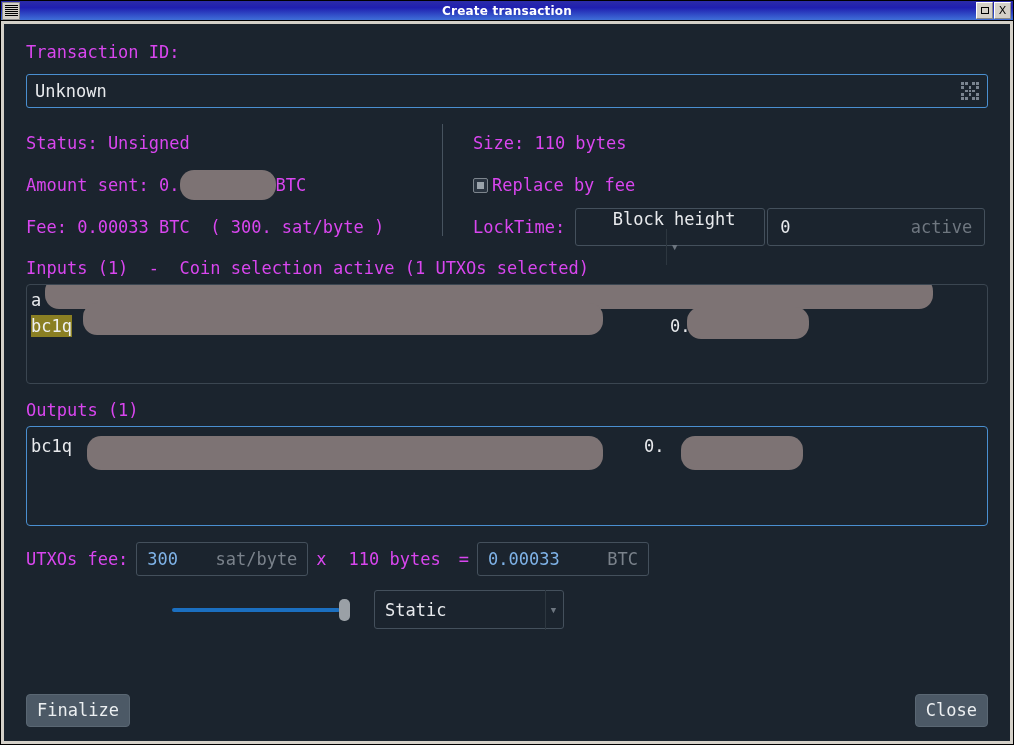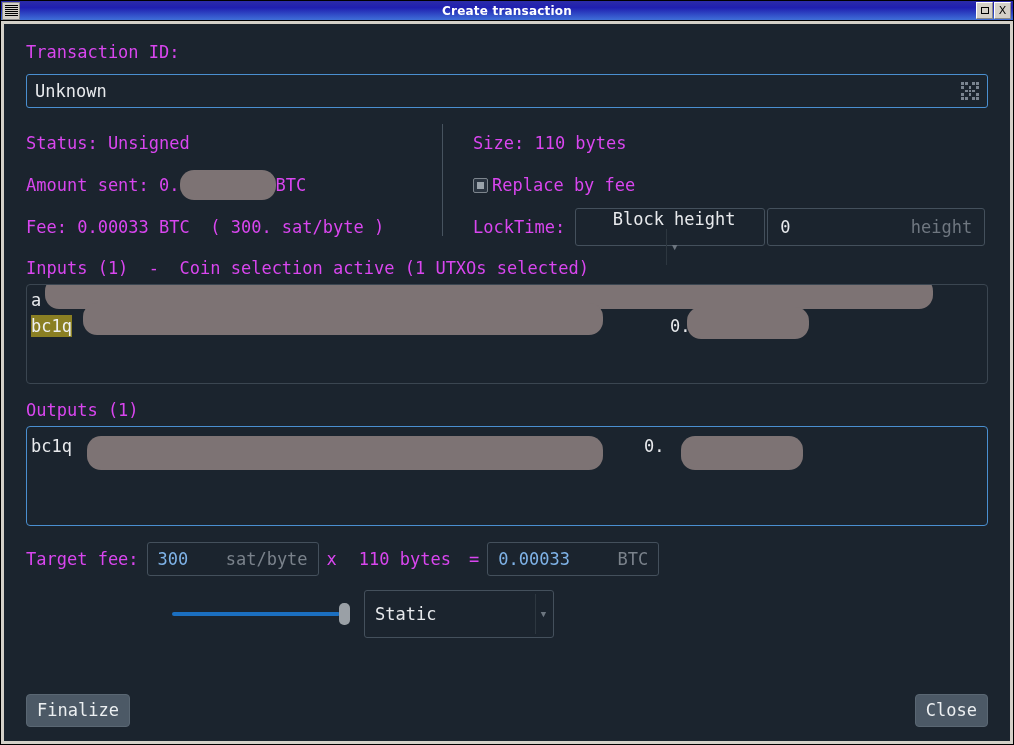--- a/index.html
+++ b/index.html
@@ -374,21 +374,21 @@
           <span class="label">Replace by fee</span>
         </div>
         <div class="info-line">
           <span class="label">LockTime:</span>
           <span class="combo" style="width:190px;margin-left:10px;flex-direction:column;">
             <span class="combo-text">Block height</span>
             <span class="arrow">▼</span>
           </span>
           <span class="textinput" style="width:218px;margin-left:2px;">
             <span>0</span>
-            <span class="ph">height</span>
+            <span class="ph">active</span>
           </span>
         </div>
       </div>
     </div>
 
     <div class="label section-head">Inputs (1)  -  Coin selection active (1 UTXOs selected)</div>
     <div class="listbox" id="inputs-box">
       <div class="list-row" style="margin-top:2px;">
         <span class="addr">a</span>
       </div>
@@ -406,40 +406,40 @@
     <div class="listbox focused" id="outputs-box">
       <div class="list-row" style="margin-top:6px;">
         <span class="addr">bc1q</span>
         <span style="margin-left:572px;">0.</span>
       </div>
       <span class="blob" style="position:absolute;left:60px;top:9px;width:516px;height:34px;"></span>
       <span class="blob" style="position:absolute;left:654px;top:9px;width:122px;height:34px;"></span>
     </div>
 
     <div class="fee-row">
-      <span class="label">Target fee:</span>
+      <span class="label">UTXOs fee:</span>
       <span class="fee-input">
         <span class="num">300</span>
         <span class="unit">sat/byte</span>
       </span>
       <span class="label">x</span>
       <span class="label" style="margin:0 18px 0 22px;">110 bytes</span>
       <span class="label">=</span>
       <span class="fee-input">
         <span class="num">0.00033</span>
         <span class="unit">BTC</span>
       </span>
     </div>
 
     <div class="slider-row">
       <span class="slider">
         <span class="track"></span>
         <span class="handle"></span>
       </span>
-      <span class="combo" style="width:190px;margin-left:14px;height:48px;">
+      <span class="combo" style="width:190px;margin-left:24px;height:39px;">
         <span class="combo-text">Static</span>
         <span class="arrow" style="line-height:40px;">▼</span>
       </span>
     </div>
 
     <button class="btn" id="finalize-button">Finalize</button>
     <button class="btn" id="close-button">Close</button>
 
   </div>
 </div>

